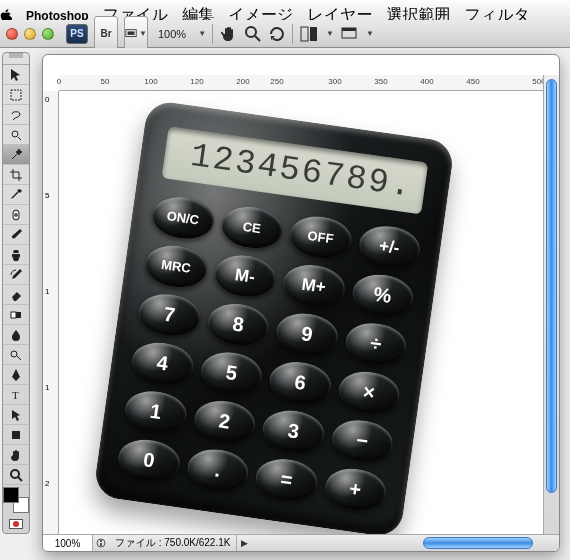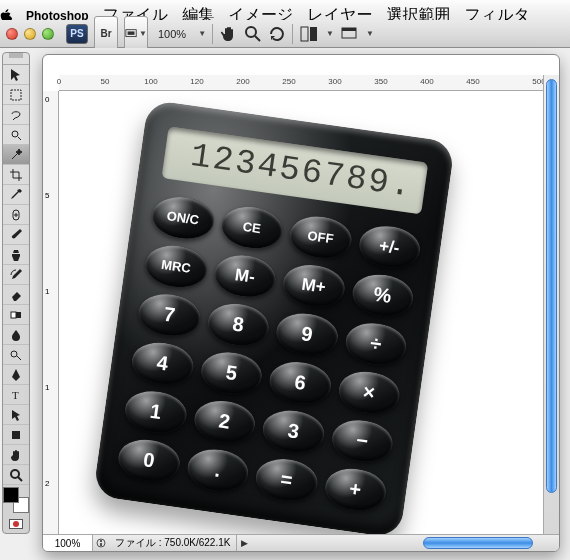--- a/index.html
+++ b/index.html
@@ -494,21 +494,21 @@
   </div>
 
   <div class="doc-window">
 
     <div class="ruler-h" id="rulerH">
         <span class="tick" style="left: 0px;">0</span>
         <span class="tick" style="left: 46px;">50</span>
         <span class="tick" style="left: 92px;">100</span>
         <span class="tick" style="left: 138px;">120</span>
         <span class="tick" style="left: 184px;">200</span>
-        <span class="tick" style="left: 230px;">250</span>
+        <span class="tick" style="left: 218px;">250</span>
         <span class="tick" style="left: 276px;">300</span>
         <span class="tick" style="left: 322px;">350</span>
         <span class="tick" style="left: 368px;">400</span>
         <span class="tick" style="left: 414px;">450</span>
         <span class="tick" style="left: 480px;">500</span>
       </div>
     <div class="ruler-v" id="rulerV">
         <span class="tick" style="top: 8px;">0</span>
         <span class="tick" style="top: 104px;">5</span>
         <span class="tick" style="top: 200px;">1</span>

